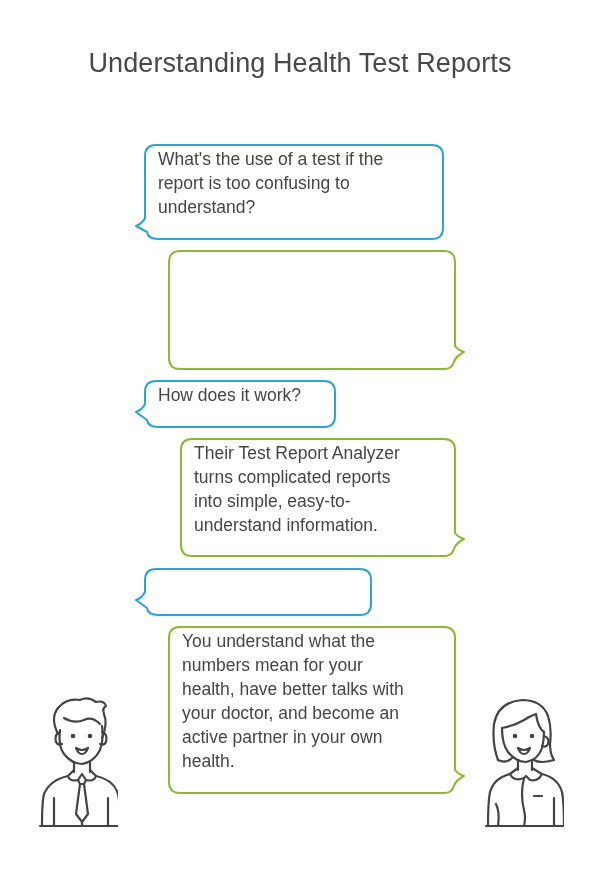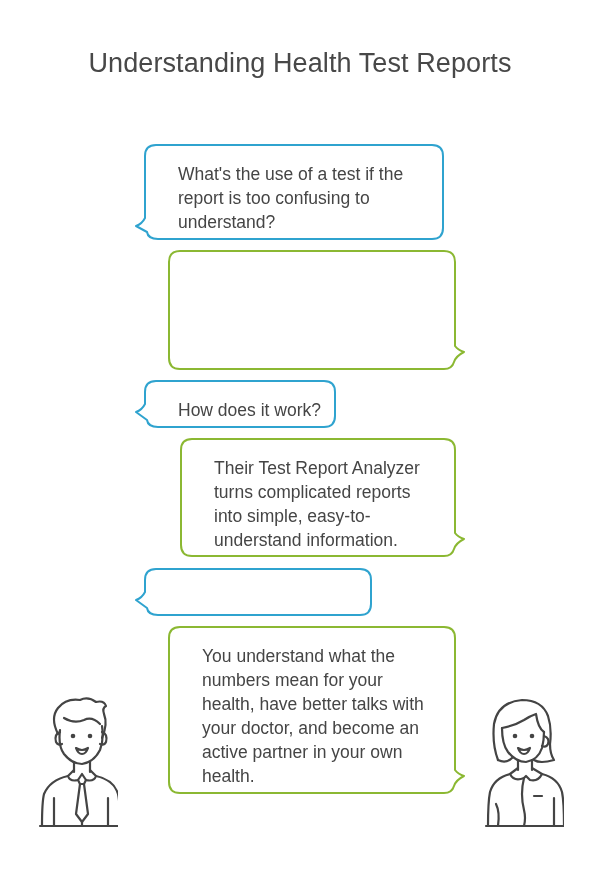--- a/index.html
+++ b/index.html
@@ -2,22 +2,22 @@
 <html><head>
 <meta charset="utf-8">
 <style>
   html, body { margin: 0; padding: 0; background: #ffffff; }
   body { width: 600px; height: 878px; position: relative; overflow: hidden;
          font-family: "Liberation Sans", "DejaVu Sans", sans-serif; color: #444444; }
   .title { position: absolute; left: 0; top: 48px; width: 600px; text-align: center;
            font-size: 27px; font-weight: normal; color: #484848; letter-spacing: 0.1px; }
   .bubble { position: absolute; box-sizing: border-box; }
   .bubble svg.frame { position: absolute; left: 0; top: 0; overflow: visible; }
-  .bubble .text { position: absolute; left: 14px; top: 18px; right: 12px;
-                  font-size: 17.5px; line-height: 24px; color: #454545; white-space: pre-line; margin-left: 20px; }
+  .bubble .text { position: absolute; left: 14px; top: 3px; right: 12px;
+                  font-size: 17.5px; line-height: 24px; color: #454545; white-space: pre-line; }
   .avatar { position: absolute; }
 </style>
 </head>
 <body>
 
 <div class="title">Understanding Health Test Reports</div>
 
 <div class="bubble" style="left:144px; top:144px; width:300px; height:96px;">
   <svg class="frame" width="300" height="96">
     <path d="M12,1 H288 Q299,1 299,12 V84 Q299,95 288,95 H14 Q4,95 3,88 L-8,82 Q-2,80 1,74 V12 Q1,1 12,1 Z" fill="#fff" stroke="#2fa3cf" stroke-width="2" stroke-linejoin="round"></path>

